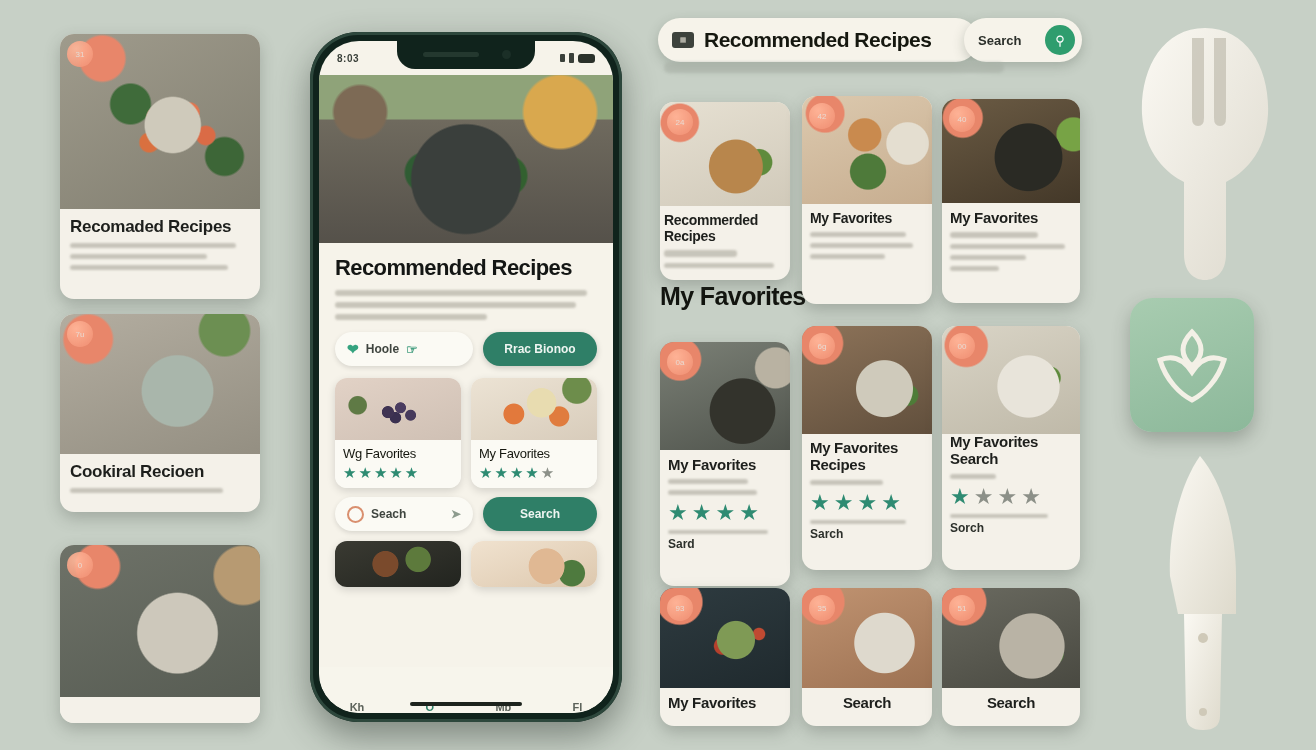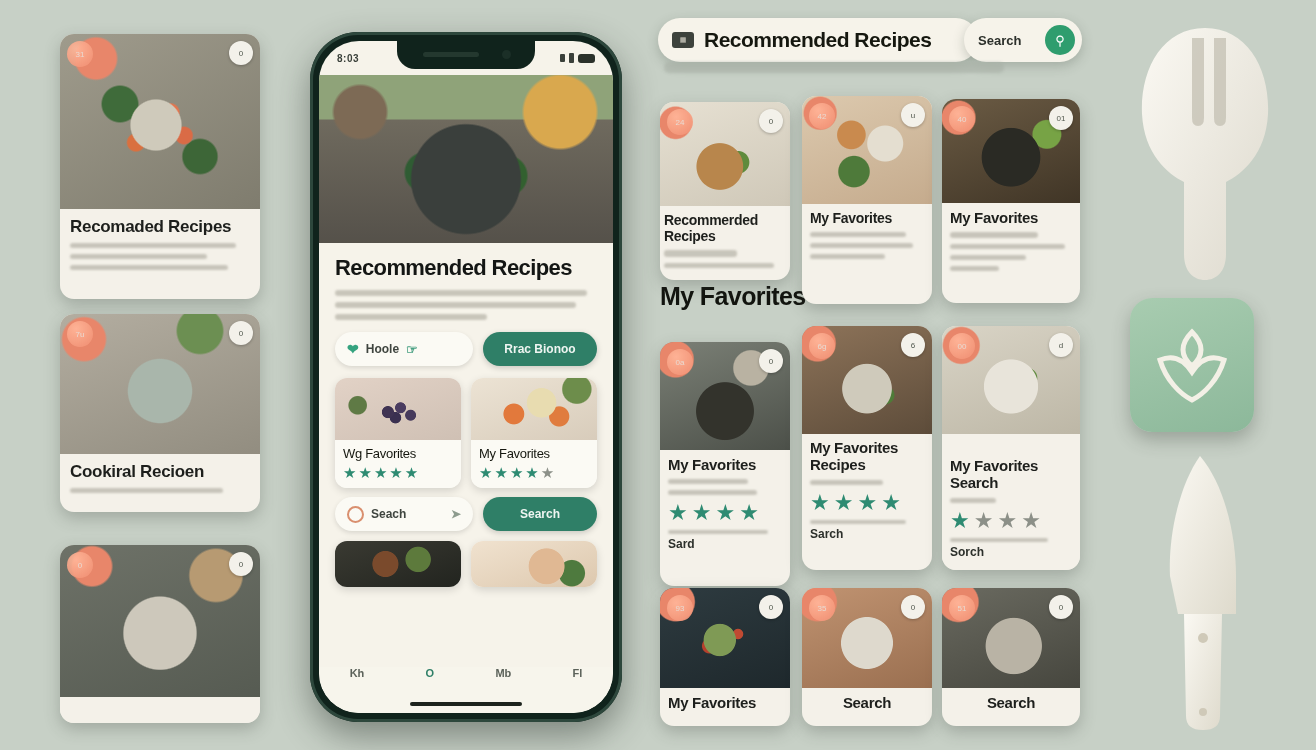--- a/index.html
+++ b/index.html
@@ -10,21 +10,21 @@
     position:relative;
   }
   .stage{position:absolute;inset:0;}
 
   
   .card{
     position:absolute;border-radius:14px;overflow:hidden;
     background:#f4f1e9;
     box-shadow:0 6px 16px rgba(60,70,60,.28);
   }
-  .photo{position:relative;width:100%;background:#9aa08f;}
+  .photo{position:relative;width:100%;background:#9aa08f;padding-left:35px;}
   .badge-l{
     position:absolute;left:7px;top:7px;width:26px;height:26px;border-radius:50%;
     background:radial-gradient(circle at 35% 30%,#ffb79a,#f08f72);
     color:#e8e2dc;font-size:8px;display:flex;align-items:center;justify-content:center;
     opacity:.92;
   }
   .badge-r{
     position:absolute;right:7px;top:7px;width:24px;height:24px;border-radius:50%;
     background:#f3f1ea;color:#51584e;font-size:8px;
     display:flex;align-items:center;justify-content:center;
@@ -101,21 +101,21 @@
   .minicards{display:flex;gap:10px;margin-top:12px;}
   .mini{flex:1;border-radius:12px;overflow:hidden;background:#fbfaf4;box-shadow:0 3px 8px rgba(0,0,0,.14);}
   .mini .mphoto{height:62px;}
   .mini .mcap{padding:6px 8px 8px;background:#fbfaf4;border-radius:10px;}
   .mini h4{margin:0;font-size:13px;font-weight:400;color:#15170f;letter-spacing:-.3px;}
   .mini .stars{margin-top:4px;gap:2px;}
   .mini .star{font-size:15px;}
   .btnrow{display:flex;gap:10px;margin-top:9px;}
   .tabbar{
     position:absolute;left:0;right:0;bottom:0;height:46px;background:#f7f5ec;
-    display:flex;align-items:flex-start;justify-content:space-around;
+    display:flex;align-items:flex-end;justify-content:space-around;
     border-radius:0 0 40px 40px;z-index:5;
   }
   .tabbar .tab{font-size:11px;color:#5c625a;font-weight:700;}
   .tabbar .tab.active{color:#2f7f67;}
   .homebar{
     position:absolute;left:50%;transform:translateX(-50%);bottom:7px;
     width:112px;height:4px;border-radius:2px;background:#1d231d;z-index:6;
   }
 
   
@@ -470,21 +470,21 @@
   <div class="card" style="left:942px;top:326px;width:138px;height:244px;">
     <div class="photo" style="height:108px;background:
          radial-gradient(circle at 50% 56%, #e8e4da 0 29%, transparent 30%),
          radial-gradient(circle at 50% 54%, #cf3f3a 0 12%, transparent 13%),
          radial-gradient(circle at 62% 48%, #5e8a3c 0 9%, transparent 10%),
          radial-gradient(circle at 14% 18%, #e8866a 0 12%, transparent 13%),
          linear-gradient(160deg,#d9d4c6,#bdb7a6);">
       <div class="badge-l">00</div>
       <div class="badge-r">d</div>
     </div>
-    <div class="cap" style="padding:24px 8px">
+    <div class="cap" style="padding:0 8px">
       <h3 style="font-size:15px;line-height:1.12">My Favorites Search</h3>
       <div class="blurline" style="width:38%;height:5px"></div>
       <div class="stars">
         <span class="star">★</span>
         <span class="star off">★</span>
         <span class="star off">★</span>
         <span class="star off">★</span>
       </div>
       <div class="blurline" style="width:80%;height:4px"></div>
       <div style="font-size:12px;color:#2c302b;font-weight:600;margin-top:3px">Sorch</div>

